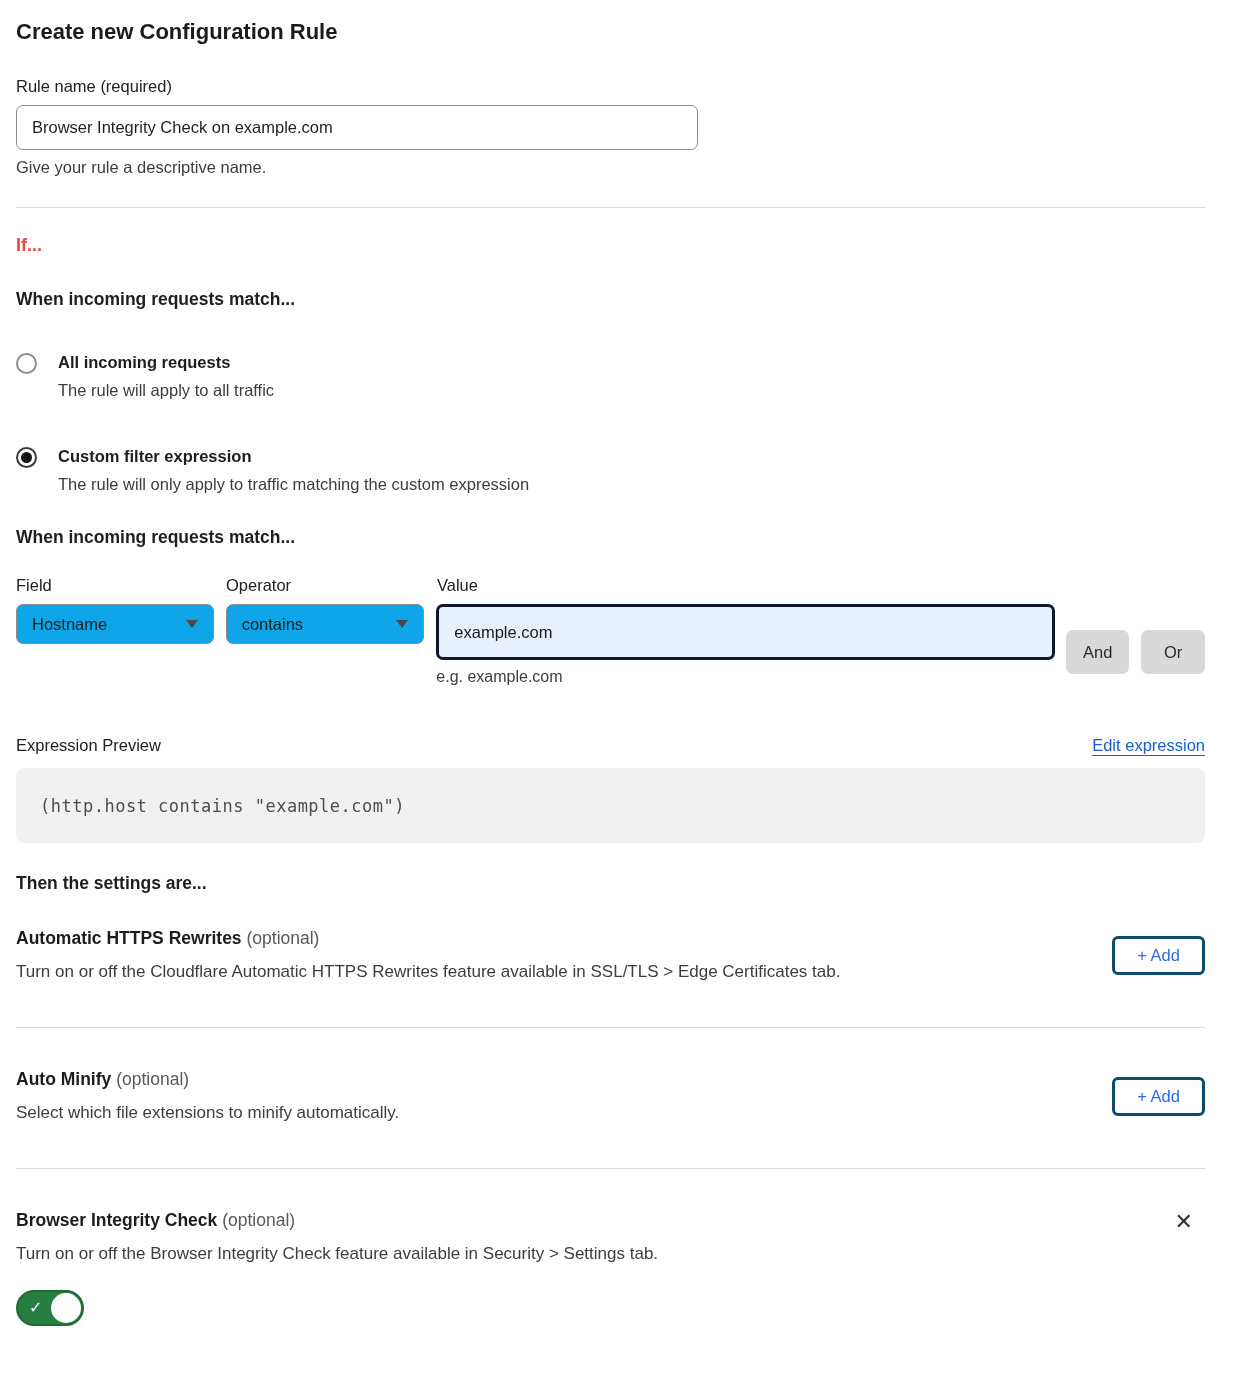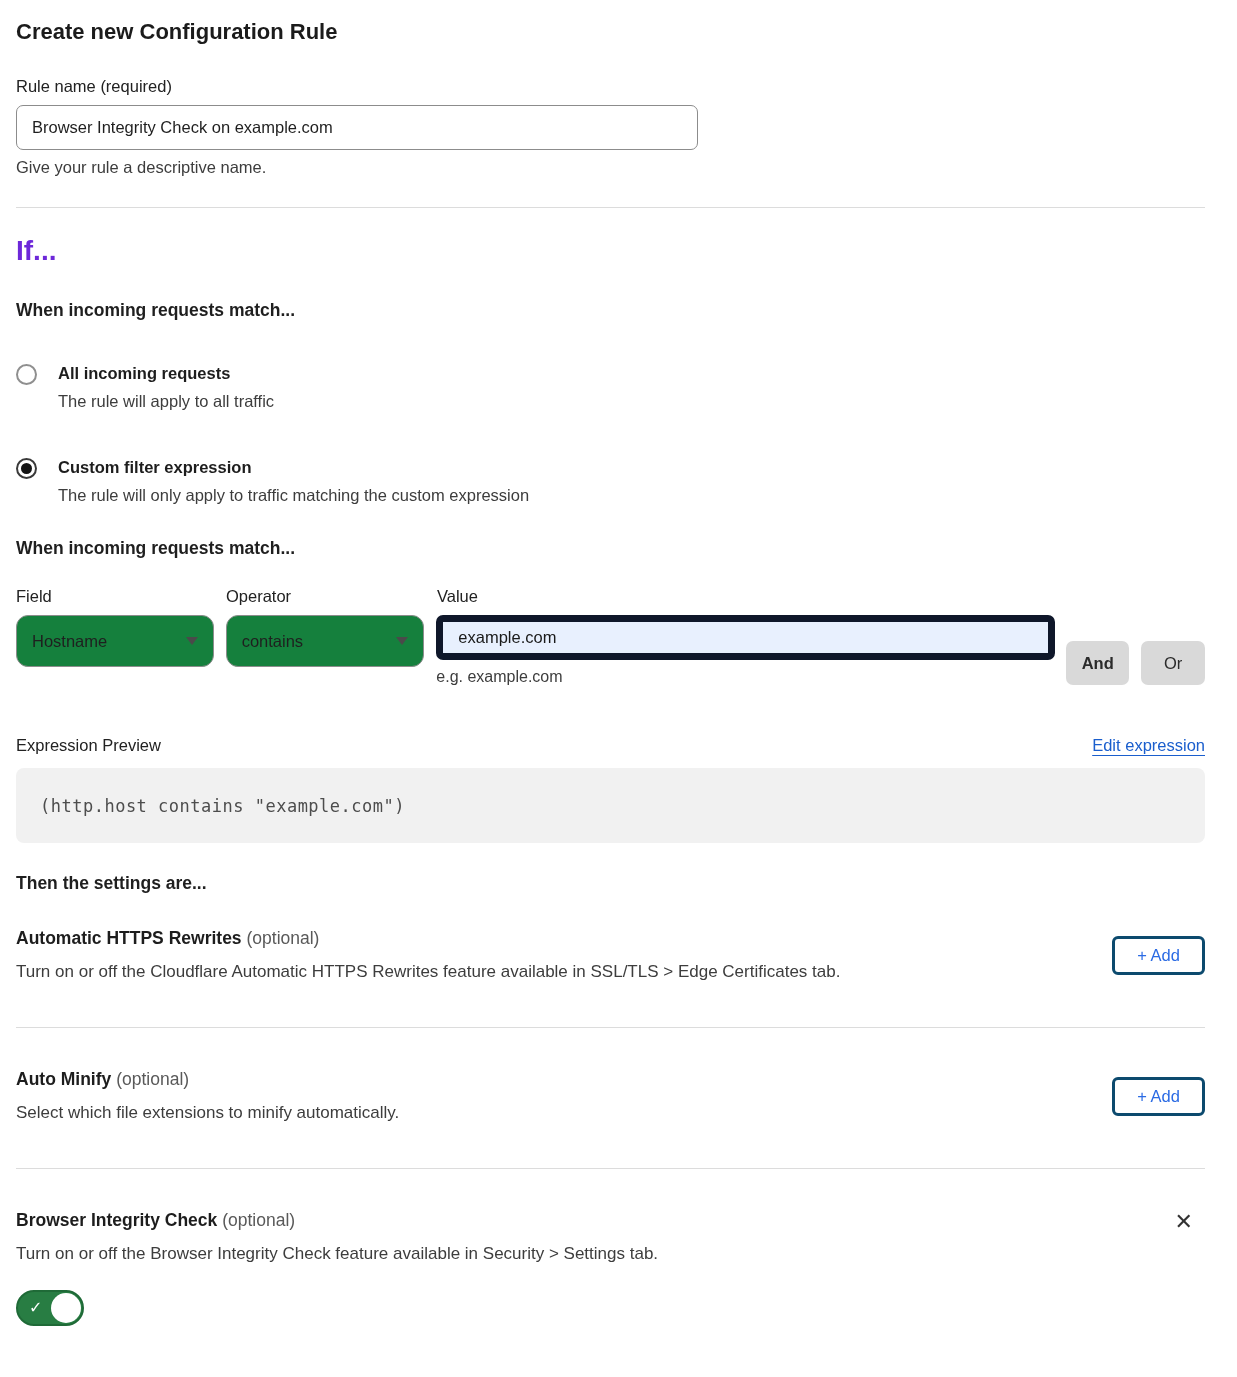--- a/index.html
+++ b/index.html
@@ -34,21 +34,21 @@
     font-size: 16.5px;
     font-family: "Liberation Sans", sans-serif;
     color: #1f1f1f;
     background: #fff;
     outline: none;
   }
   .help-text { margin-top: 8px; font-size: 16.5px; color: #3d3d3d; }
 
   .divider { border: none; border-top: 1px solid #dcdcdc; margin-top: 30px; }
 
-  h2.if-heading { margin-top: 27px; font-size: 28px; font-weight: 700; color: #6d28d9; }
+  h2.if-heading { margin-top: 27px; font-size: 18px; font-weight: 700; color: #ef4444; }
 
   h3.sub-heading { margin-top: 33px; font-size: 17.5px; font-weight: 700; color: #1f1f1f; }
 
   .radio-option { display: flex; margin-top: 42px; align-items: flex-start; }
   .radio-option + .radio-option { margin-top: 46px; }
   .radio-circle {
     flex: 0 0 auto;
     width: 21px; height: 21px;
     border: 2px solid #8f8f8f;
     border-radius: 50%;
@@ -73,44 +73,44 @@
 
   .builder { margin-top: 28px; }
   .builder-row { display: flex; align-items: flex-start; margin-top: 24px; }
   .col-field { width: 198px; margin-right: 12px; }
   .col-operator { width: 199px; margin-right: 12px; }
   .col-value { width: 620px; margin-right: 11px; }
   .col-label { font-size: 16.5px; color: #222; }
   .control-row { display: flex; align-items: flex-start; margin-top: 9px; }
 
   .select-box {
-    height: 52px;
+    height: 40px;
     width: 100%;
     border: 1px solid #8c8c8c;
-    border-radius: 12px;
-    background: #15803d;
+    border-radius: 7px;
+    background: #0ea5e9;
     display: flex;
     align-items: center;
     justify-content: space-between;
     padding: 0 15px;
     font-size: 16.5px;
     color: #1f1f1f;
     cursor: pointer;
   }
   .caret-down {
     width: 0; height: 0;
     border-left: 6px solid transparent;
     border-right: 6px solid transparent;
     border-top: 8px solid #4a4a4a;
   }
 
   .value-input {
     width: 100%;
-    height: 45px;
-    border: 7px solid #0f172a;
+    height: 56px;
+    border: 3px solid #0f172a;
     border-radius: 7px;
     background: #e8f0fe;
     padding: 0 15px;
     font-size: 16.5px;
     font-family: "Liberation Sans", sans-serif;
     color: #1a1a1a;
     outline: none;
   }
   .value-hint { margin-top: 8px; font-size: 16px; color: #3d3d3d; }
 
@@ -118,21 +118,21 @@
     height: 44px;
     margin-top: 26px;
     border: none;
     border-radius: 7px;
     background: #d9d9d9;
     color: #2b2b2b;
     font-size: 16.5px;
     font-family: "Liberation Sans", sans-serif;
     cursor: pointer;
   }
-  .and-btn { width: 63px; margin-right: 12px; font-weight: bold; }
+  .and-btn { width: 63px; margin-right: 12px; }
   .or-btn { width: 64px; }
 
   .preview-header {
     margin-top: 50px;
     display: flex;
     justify-content: space-between;
     align-items: baseline;
   }
   .preview-label { font-size: 16.5px; color: #222; }
   .edit-link {

